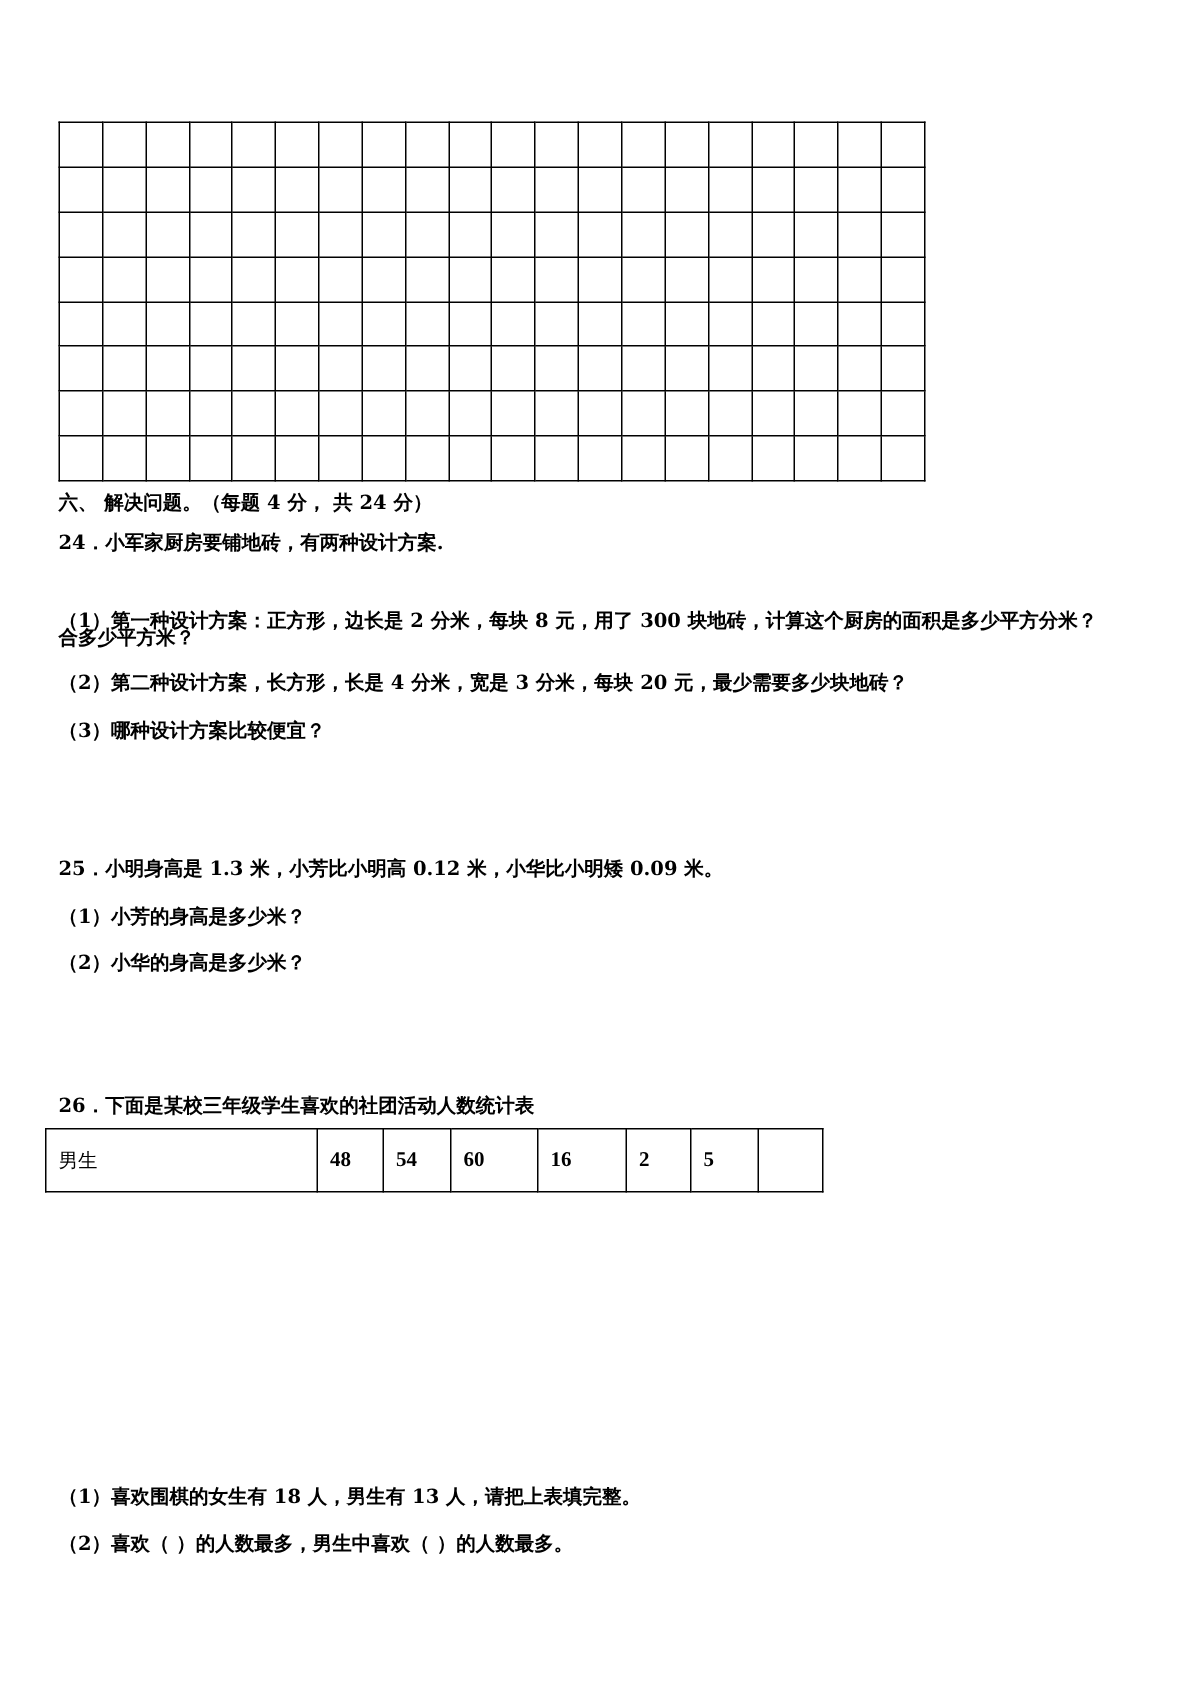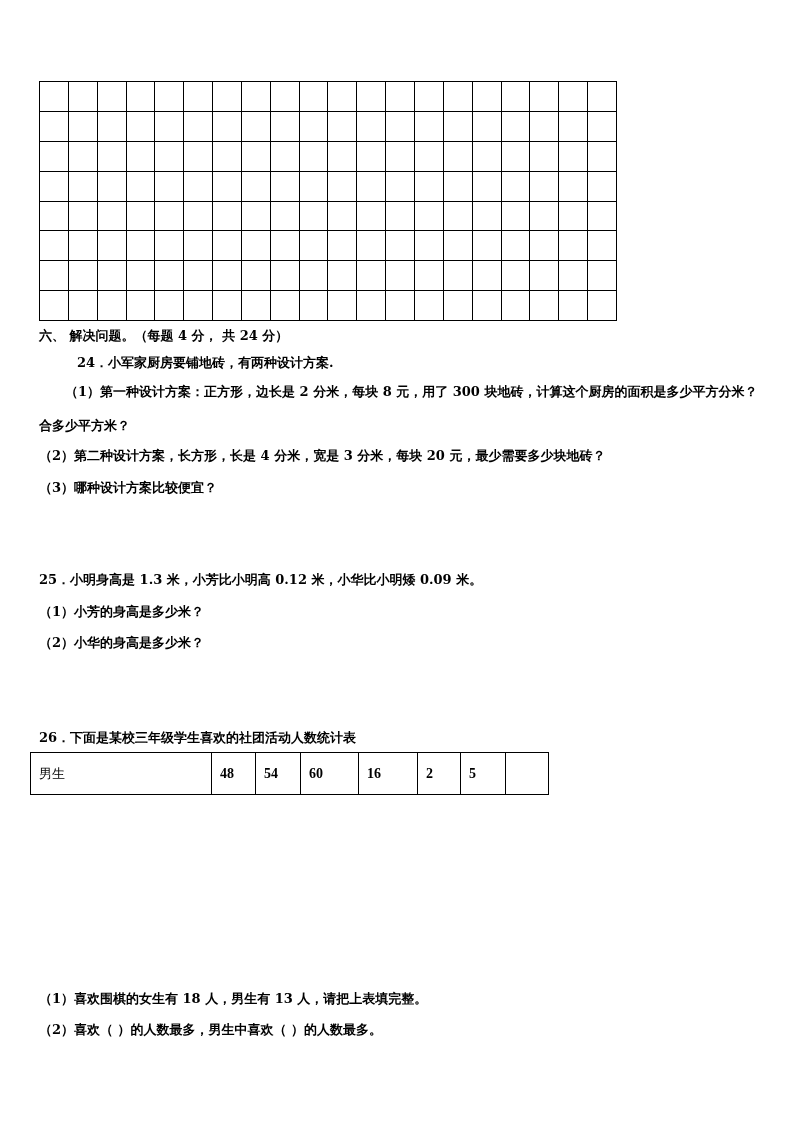--- a/index.html
+++ b/index.html
@@ -199,22 +199,22 @@
         <td></td>
         <td></td>
         <td></td>
         <td></td>
       </tr>
     </tbody>
 </table>
 
 <div class="line b" style="top:328px;">六、  解决问题。（每题 4 分， 共 24 分）</div>
 
-<div class="line b" style="top:355px;margin-left:38px;">24．小军家厨房要铺地砖，有两种设计方案.</div>
-<div class="line b" style="top:384px;margin-left:26px;">（1）第一种设计方案：正方形，边长是 2 分米，每块 8 元，用了 300 块地砖，计算这个厨房的面积是多少平方分米？</div>
+<div class="line b" style="top:355px;">24．小军家厨房要铺地砖，有两种设计方案.</div>
+<div class="line b" style="top:407px;">（1）第一种设计方案：正方形，边长是 2 分米，每块 8 元，用了 300 块地砖，计算这个厨房的面积是多少平方分米？</div>
 <div class="line b" style="top:418px;">合多少平方米？</div>
 <div class="line b" style="top:448px;">（2）第二种设计方案，长方形，长是 4 分米，宽是 3 分米，每块 20 元，最少需要多少块地砖？</div>
 <div class="line b" style="top:480px;">（3）哪种设计方案比较便宜？</div>
 
 <div class="line b" style="top:572px;">25．小明身高是 1.3 米，小芳比小明高 0.12 米，小华比小明矮 0.09 米。</div>
 <div class="line b" style="top:604px;">（1）小芳的身高是多少米？</div>
 <div class="line b" style="top:635px;">（2）小华的身高是多少米？</div>
 
 <div class="line b" style="top:730px;">26．下面是某校三年级学生喜欢的社团活动人数统计表</div>
 

